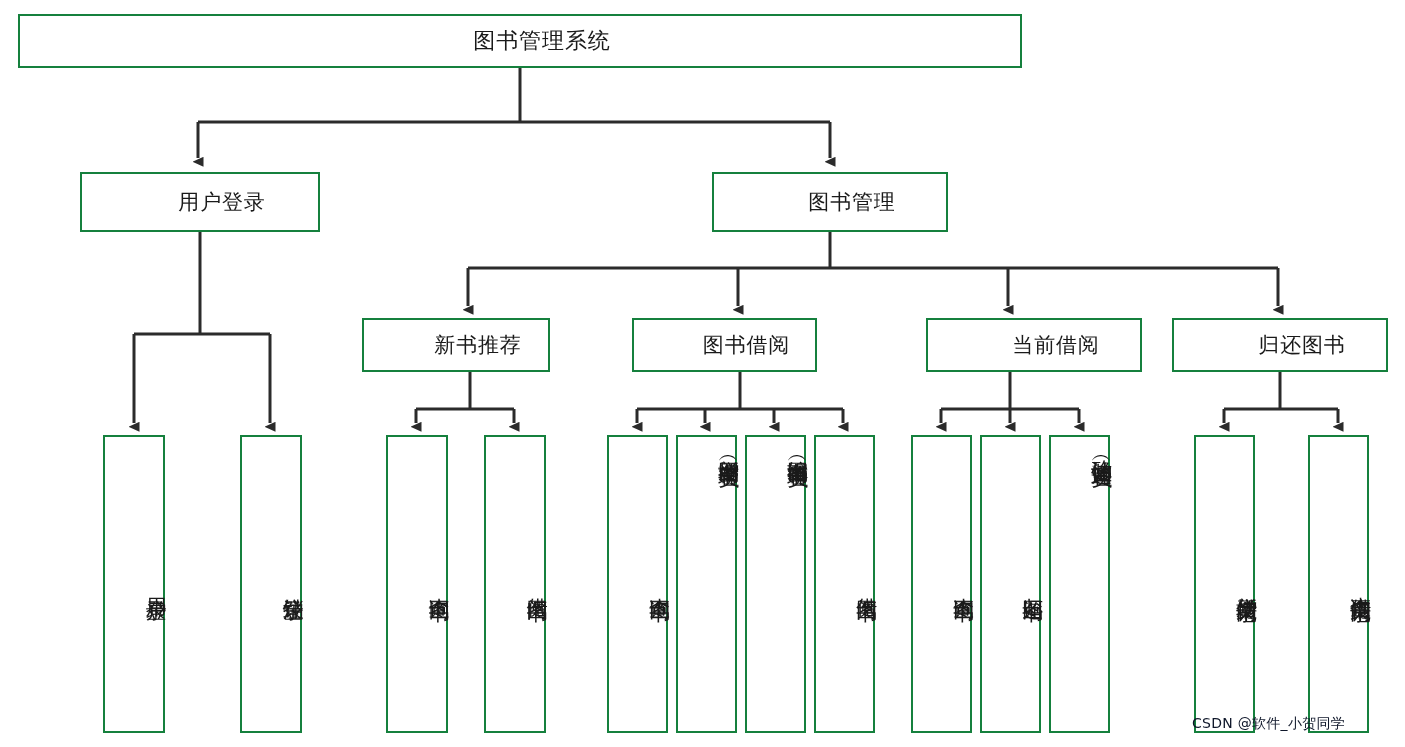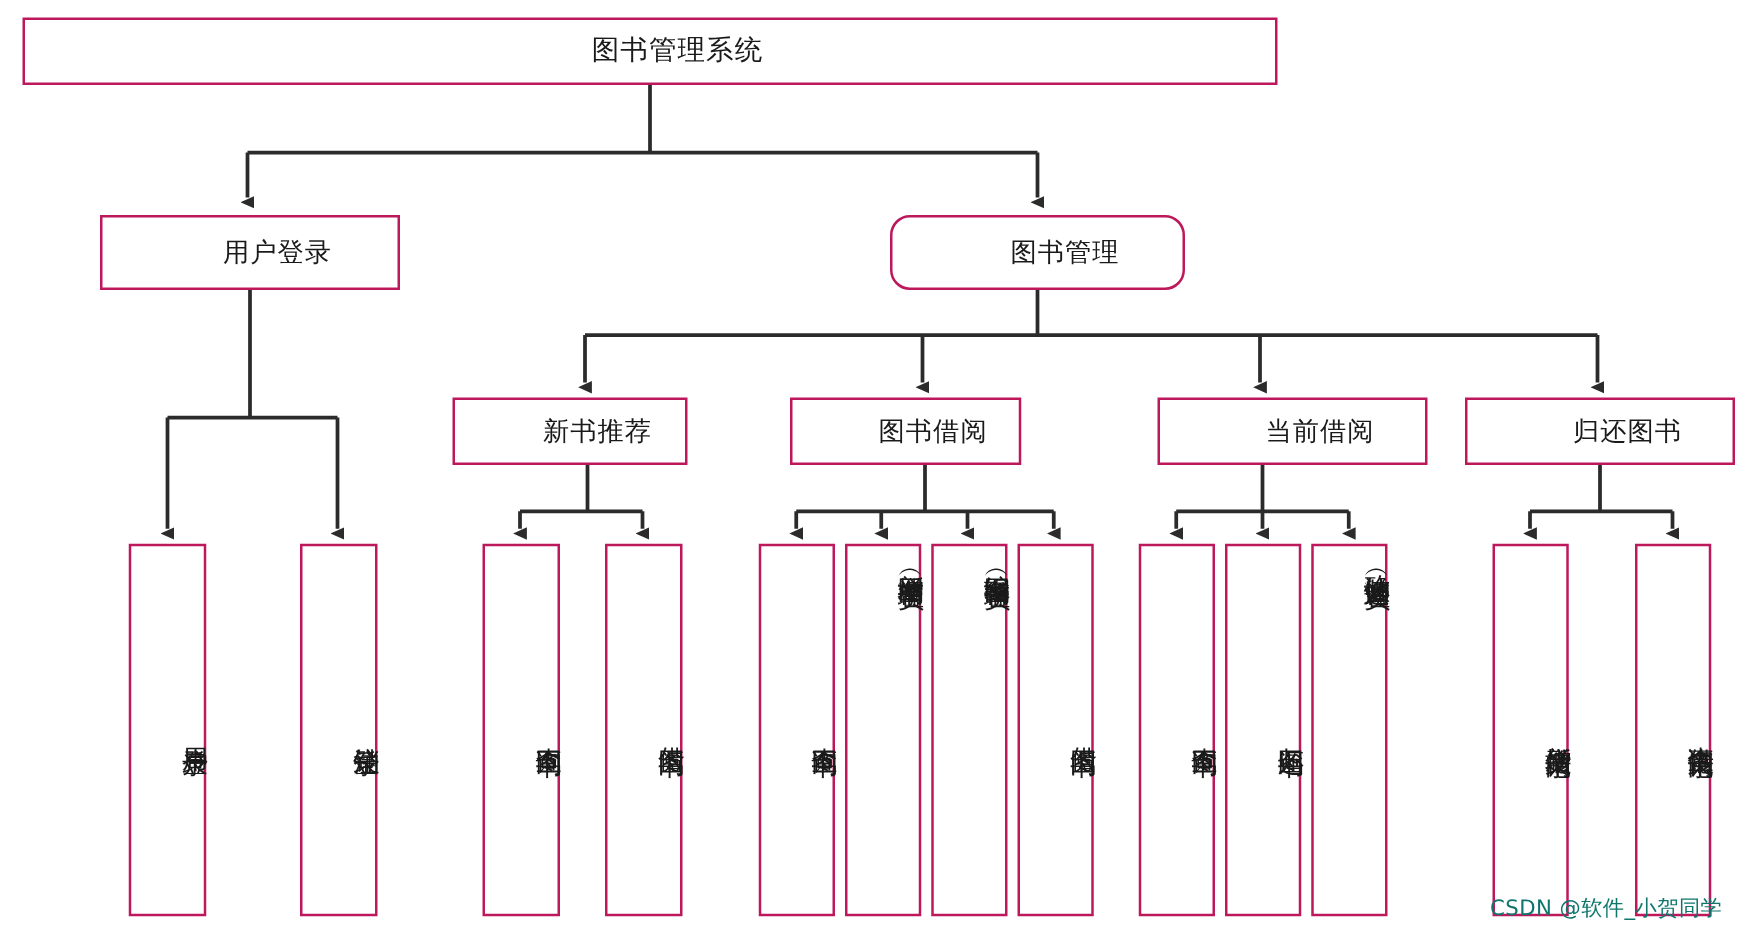--- a/index.html
+++ b/index.html
@@ -23,21 +23,21 @@
     left: 0;
     top: 0;
     width: 1405px;
     height: 747px;
     pointer-events: none;
   }
   .node {
     position: absolute;
     box-sizing: border-box;
     background: #ffffff;
-    border: 2px solid #be185d;
+    border: 2px solid #15803d;
     display: flex;
     align-items: center;
     justify-content: center;
     color: #1a1a1a;
     padding-left: 44px;
   }
   .node-label {
     display: block;
     text-align: center;
     line-height: 1.18;
@@ -64,22 +64,22 @@
     letter-spacing: 0.06em;
     white-space: nowrap;
   }
   
   .node.leaf.mid {
     align-items: center;
     padding-top: 0;
   }
   .watermark {
     position: absolute;
-    color: #0f766e;
-    font-size: 17px;
+    color: #0f172a;
+    font-size: 14px;
     white-space: nowrap;
     letter-spacing: 0.02em;
   }
 </style>
 </head>
 <body>
 
 <div id="canvas">
 
   <svg id="edges" viewBox="0 0 1405 747" width="1405" height="747" xmlns="http://www.w3.org/2000/svg">
@@ -132,21 +132,21 @@
     </g>
   </svg>
 
   <div class="node horiz root" style="left:18px; top:14px; width:1004px; height:54px;">
     <span class="node-label">图书管理系统</span>
   </div>
 
   <div class="node horiz" style="left:80px; top:172px; width:240px; height:60px;">
     <span class="node-label">用户登录</span>
   </div>
-  <div class="node horiz" style="left:712px; top:172px; width:236px; height:60px;border-radius:16px;">
+  <div class="node horiz" style="left:712px; top:172px; width:236px; height:60px;">
     <span class="node-label">图书管理</span>
   </div>
 
   <div class="node horiz" style="left:362px; top:318px; width:188px; height:54px;">
     <span class="node-label">新书推荐</span>
   </div>
   <div class="node horiz" style="left:632px; top:318px; width:185px; height:54px;">
     <span class="node-label">图书借阅</span>
   </div>
   <div class="node horiz" style="left:926px; top:318px; width:216px; height:54px;">

